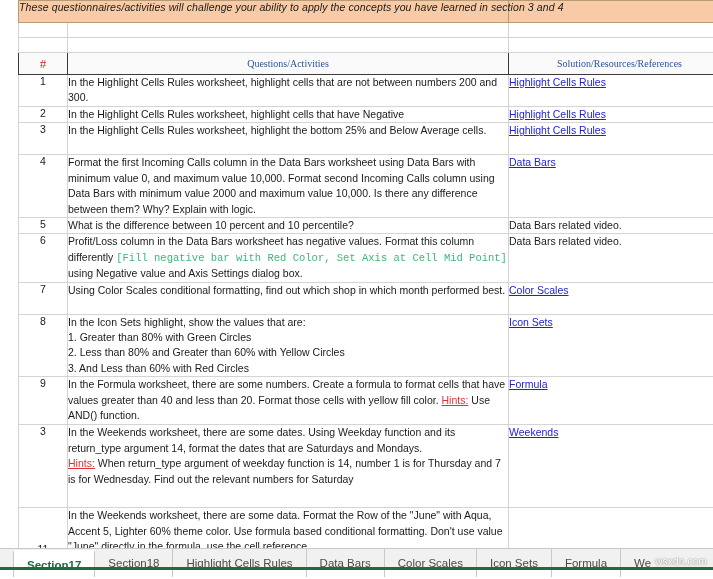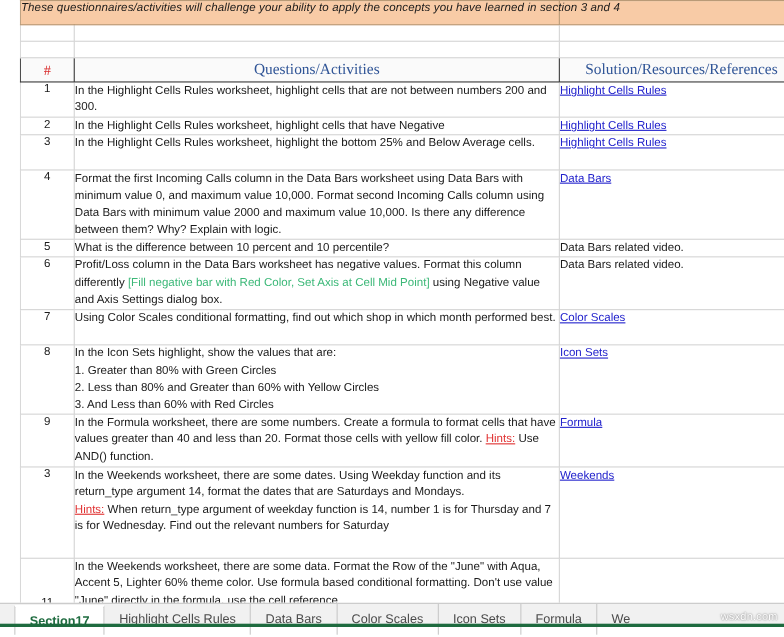--- a/index.html
+++ b/index.html
@@ -80,21 +80,21 @@
   }
 
   
   tr.head-row td {
     border: 1.6px solid #3a3a3a;
     background: #fafafa;
     height: 21px;
     vertical-align: middle;
     text-align: center;
     font-family: "Liberation Serif", serif;
-    font-size: 14px;
+    font-size: 10px;
     color: #2f5496;
   }
   tr.head-row td.head-num {
     color: #d92b2b;
     font-size: 13px;
   }
 
   
   td.numcell {
     text-align: center;
@@ -114,21 +114,21 @@
     vertical-align: bottom;
     line-height: 15.4px;
     font-size: 10.6px;
     color: #1a1a1a;
   }
   .link {
     color: #2222cc;
     text-decoration: underline;
     cursor: pointer;
   }
-  .green-note { color: #3cb878; }
+  .green-note { color: #3cb878; font-family: Liberation Mono, monospace; }
   .hints { color: #e03131; text-decoration: underline; }
 
   
   .tabbar {
     position: absolute;
     left: 0;
     top: 548px;
     width: 713px;
     height: 22px;
     background: #f1f1f1;
@@ -310,20 +310,21 @@
         <td class="solcell"></td>
       </tr>
 
     </tbody>
   </table>
 </div>
 
 <div class="tabbar">
   <div class="tabs">
     <div class="tab active">Section17</div>
+    <div class="tab">Section18</div>
     <div class="tab">Highlight Cells Rules</div>
     <div class="tab">Data Bars</div>
     <div class="tab">Color Scales</div>
     <div class="tab">Icon Sets</div>
     <div class="tab">Formula</div>
     <div class="tab clipped">We</div>
   </div>
   <div class="watermark">wsxdn.com</div>
 </div>
 

